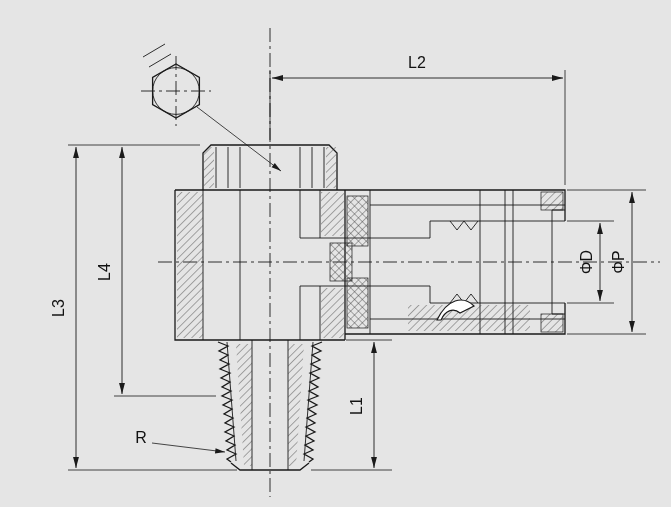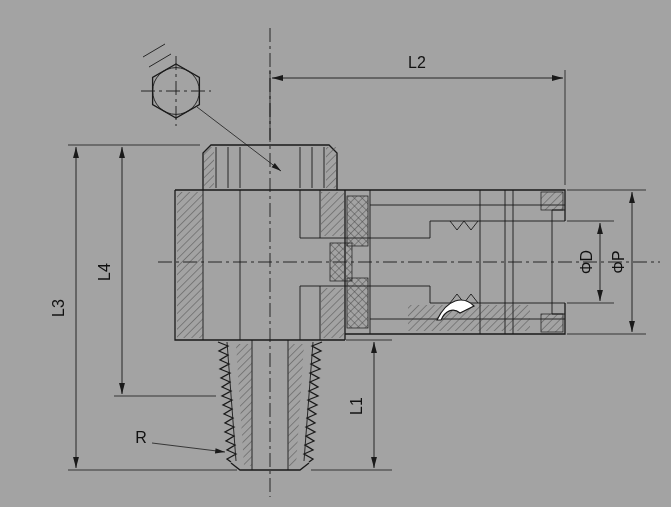--- a/index.html
+++ b/index.html
@@ -6,21 +6,21 @@
     margin: 0;
     padding: 0;
     background: #ffffff;
     width: 671px;
     height: 507px;
     overflow: hidden;
   }
   .drawing-wrap {
     width: 671px;
     height: 507px;
-    background: #a3a3a3;
+    background: #e5e5e5;
   }
   svg { display: block; }
   .outline  { stroke: #1a1a1a; stroke-width: 1.3; fill: none; }
   .thin     { stroke: #1a1a1a; stroke-width: 0.9; fill: none; }
   .center   { stroke: #1a1a1a; stroke-width: 0.9; fill: none; stroke-dasharray: 14 4 3 4; }
   .dim      { stroke: #1a1a1a; stroke-width: 0.9; fill: none; }
   .ext      { stroke: #1a1a1a; stroke-width: 0.8; fill: none; }
   .hatchbox { stroke: #1a1a1a; stroke-width: 0.7; }
   text.dimlabel {
     font-family: "Liberation Sans", "DejaVu Sans", sans-serif;

